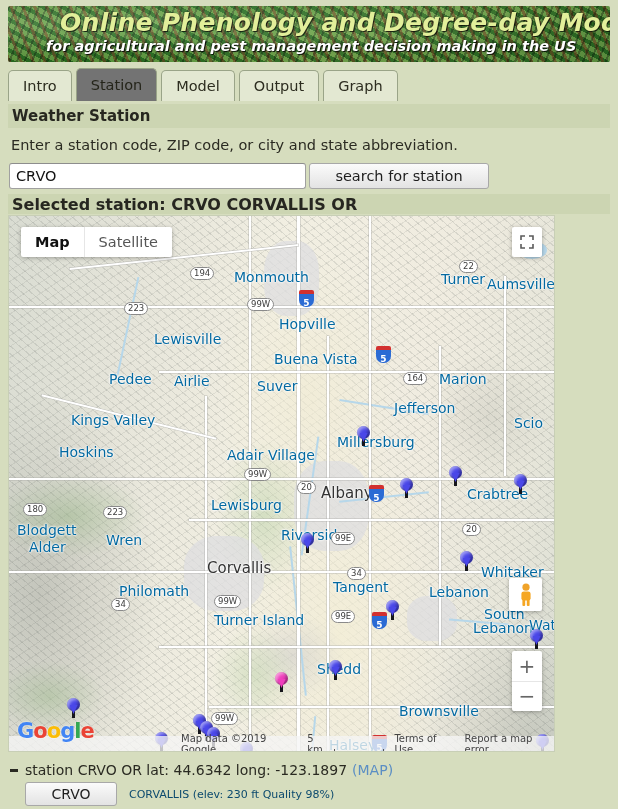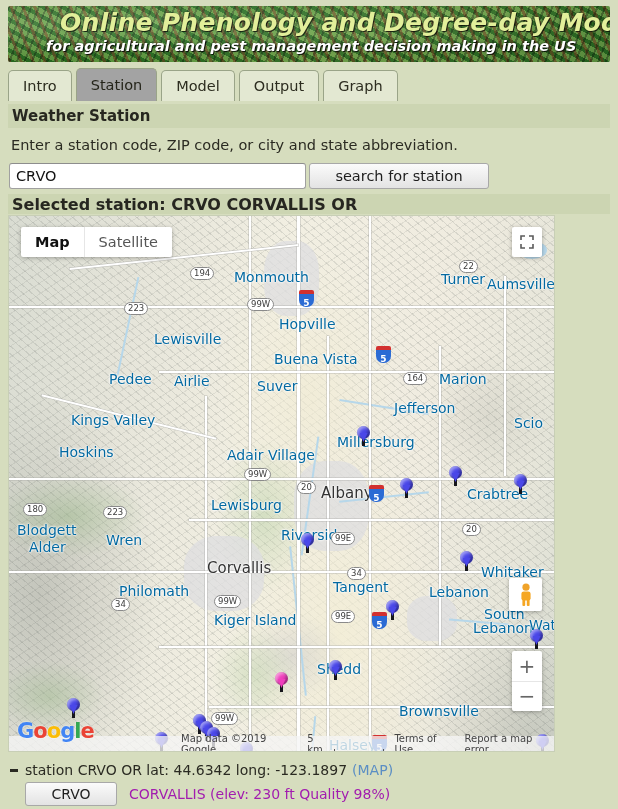--- a/index.html
+++ b/index.html
@@ -77,21 +77,21 @@
     justify-content: center;
     font-size: 14.5px;
     color: #2d2d20;
     background: #e3e8d2;
     border: 1px solid #9aa488;
     border-bottom: none;
     border-radius: 5px 5px 0 0;
     box-sizing: border-box;
   }
   .tab.active {
-    background: #a3a3a3;
+    background: #737373;
     color: #25251a;
     height: 33px;
   }
 
   
   .section-head {
     position: absolute;
     left: 8px; top: 104px;
     width: 602px; height: 24px;
     display: flex; align-items: center;
@@ -373,21 +373,21 @@
   .station-btn {
     width: 92px; height: 24px;
     font-size: 14px;
     font-family: "DejaVu Sans", "Liberation Sans", sans-serif;
     color: #1e1e1e;
     background: linear-gradient(180deg, #fbfbfb 0%, #f0f0f0 45%, #e3e3e3 100%);
     border: 1px solid #a8a8a8;
     border-radius: 3px;
     cursor: pointer;
   }
-  .station-desc { font-size: 14px; color: #a21caf; white-space: nowrap; }
+  .station-desc { font-size: 11px; color: #0c4a6e; white-space: nowrap; }
 </style>
 </head>
 <body>
 
 <div id="page">
 
   <div class="banner">
     <div class="banner-title">Online Phenology and Degree-day Models</div>
     <div class="banner-sub">for agricultural and pest management decision making in the US</div>
   </div>
@@ -471,21 +471,21 @@
         <div class="place" style="left: 97px; top: 316px;">Wren</div>
         <div class="place" style="left: 272px; top: 311px;">Riverside</div>
         <div class="place big" style="left: 198px; top: 343px;">Corvallis</div>
         <div class="place" style="left: 472px; top: 348px;">Whitaker</div>
         <div class="place" style="left: 110px; top: 367px;">Philomath</div>
         <div class="place" style="left: 324px; top: 363px;">Tangent</div>
         <div class="place" style="left: 420px; top: 368px;">Lebanon</div>
         <div class="place" style="left: 475px; top: 390px;">South</div>
         <div class="place" style="left: 464px; top: 404px;">Lebanon</div>
         <div class="place" style="left: 520px; top: 401px;">Waterloo</div>
-        <div class="place" style="left: 205px; top: 396px;">Kiger Island</div>
+        <div class="place" style="left: 205px; top: 396px;">Turner Island</div>
         <div class="place" style="left: 308px; top: 445px;">Shedd</div>
         <div class="place" style="left: 390px; top: 487px;">Brownsville</div>
         <div class="place" style="left: 320px; top: 521px;">Halsey</div>
       </div>
     <div id="shields">
         <div class="shield" style="left: 181px; top: 51px;">194</div>
         <div class="shield" style="left: 115px; top: 86px;">223</div>
         <div class="shield" style="left: 238px; top: 82px;">99W</div>
         <div class="shield" style="left: 450px; top: 0px; margin-top: 44px;">22</div>
         <div class="shield" style="left: 394px; top: 156px;">164</div>

